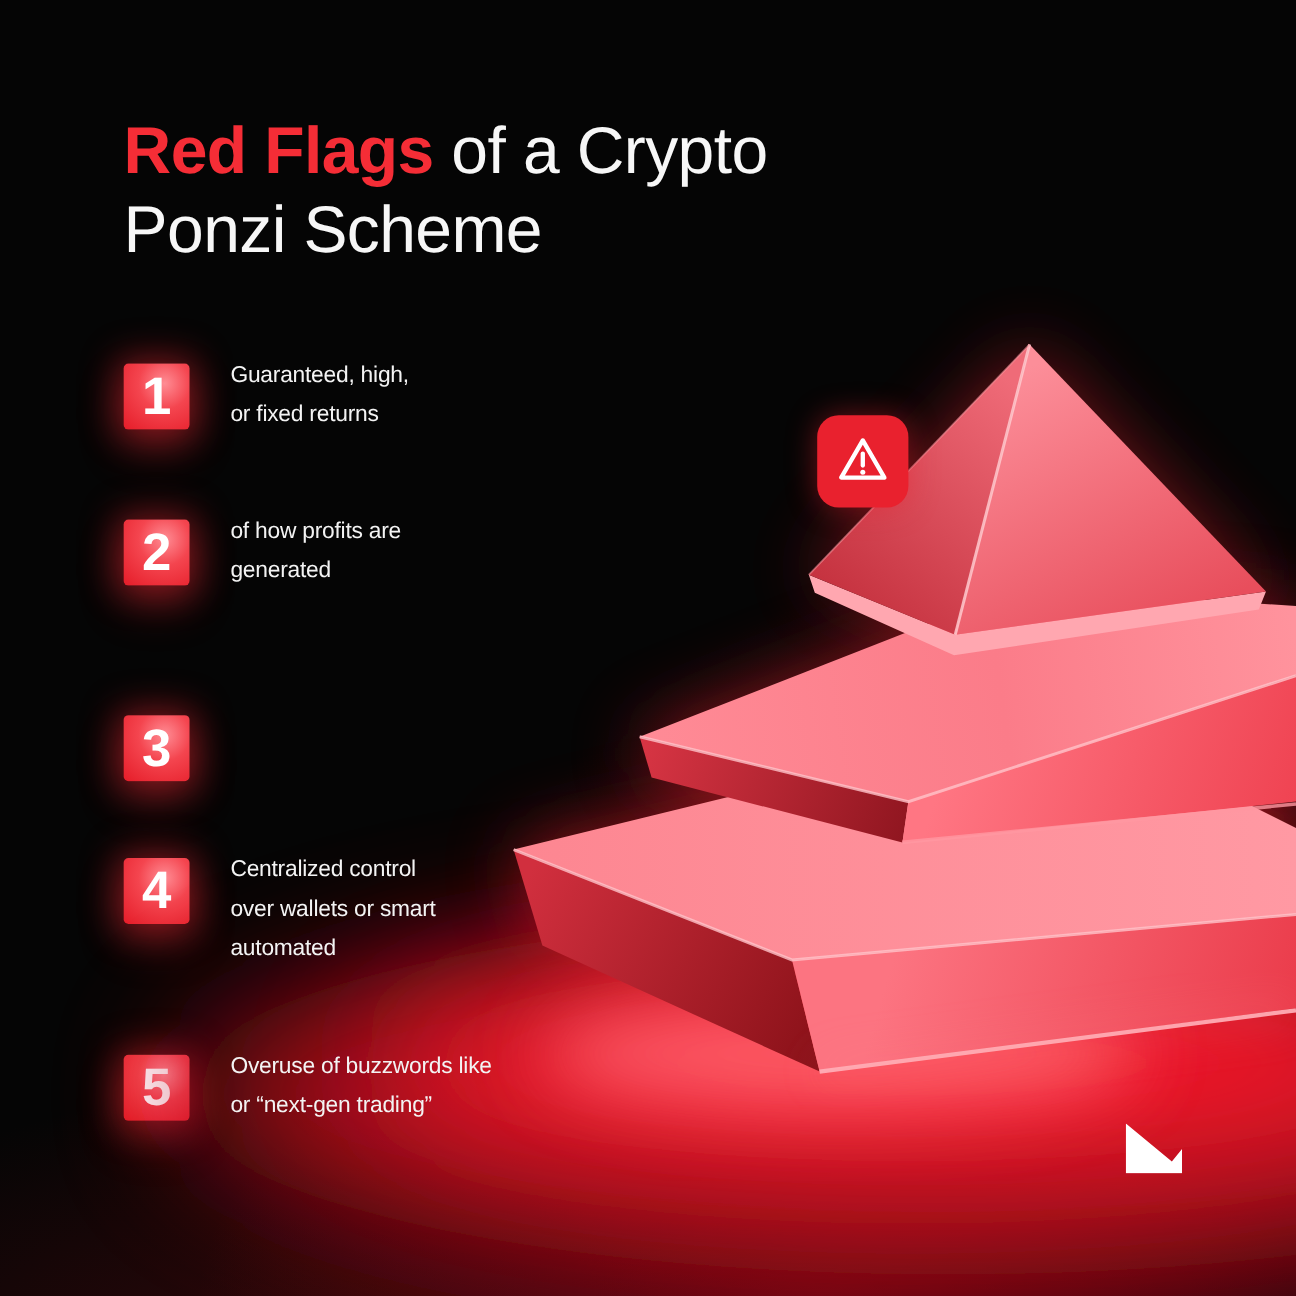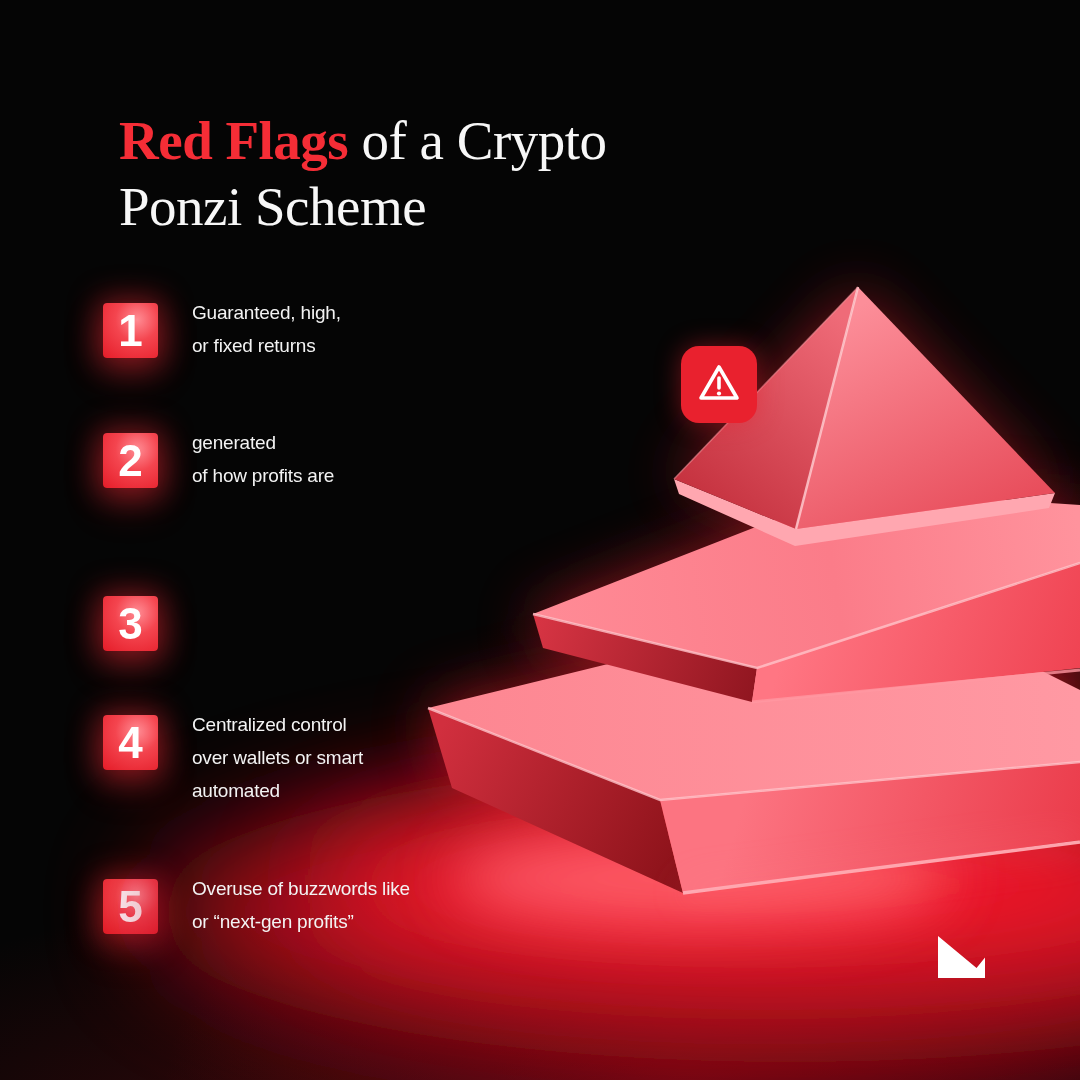--- a/index.html
+++ b/index.html
@@ -137,60 +137,60 @@
     <polyline points="533,614 757,668 1080,563" fill="none" stroke="#ffc3c9" stroke-width="2.5" opacity=".8"></polyline>
     <polyline points="752,702 1080,670" fill="none" stroke="#ff97a1" stroke-width="3" opacity=".8"></polyline>
 
     <polygon points="674,479 796,529 1055,493 1049,508 795,546 679,494" fill="#ffa7b0"></polygon>
     <polygon points="858,287 674,479 796,529" fill="url(#gL1)"></polygon>
     <polygon points="858,287 796,529 1055,493" fill="url(#gR1)"></polygon>
     <polyline points="858,287 796,529" fill="none" stroke="#ffc9ce" stroke-width="2.5" opacity=".85"></polyline>
     <polyline points="858,287 674,479" fill="none" stroke="#ff9aa4" stroke-width="1.5" opacity=".55"></polyline>
   </svg>
 
-  <h1 class="title" style="margin:16px;font-family:Liberation Serif, serif;">
+  <h1 class="title" style="margin:0;">
     <div><span class="hl">Red Flags</span><span> of a Crypto</span></div>
     <div>Ponzi Scheme</div>
   </h1>
 
   <div class="badge" style="top:303px">
       <span>1</span>
     </div>
   <div class="itext" style="top:296px">
     <div>Guaranteed, high,</div>
     <div>or fixed returns</div>
   </div>
 
   <div class="badge" style="top:433px">
       <span>2</span>
     </div>
   <div class="itext" style="top:426px">
+    <div>of how profits are</div>
     <div>generated</div>
-    <div>of how profits are</div>
   </div>
 
   <div class="badge" style="top:596px">
       <span>3</span>
     </div>
 
   <div class="badge" style="top:715px">
       <span>4</span>
     </div>
   <div class="itext" style="top:708px">
     <div>Centralized control</div>
     <div>over wallets or smart</div>
     <div>automated</div>
   </div>
 
   <div class="badge" style="top:879px">
       <span>5</span>
     </div>
   <div class="itext" style="top:872px">
     <div>Overuse of buzzwords like</div>
-    <div>or “next-gen profits”</div>
+    <div>or “next-gen trading”</div>
   </div>
 
   <div class="warn">
     <svg width="56" height="56" viewBox="0 0 56 56" aria-hidden="true">
       <path d="M28 10 L46 41 H10 Z" fill="none" stroke="#ffffff" stroke-width="3.6" stroke-linejoin="round"></path>
       <line x1="28" y1="21" x2="28" y2="31" stroke="#ffffff" stroke-width="3.6" stroke-linecap="round"></line>
       <circle cx="28" cy="36.5" r="2.1" fill="#ffffff"></circle>
     </svg>
   </div>
 

